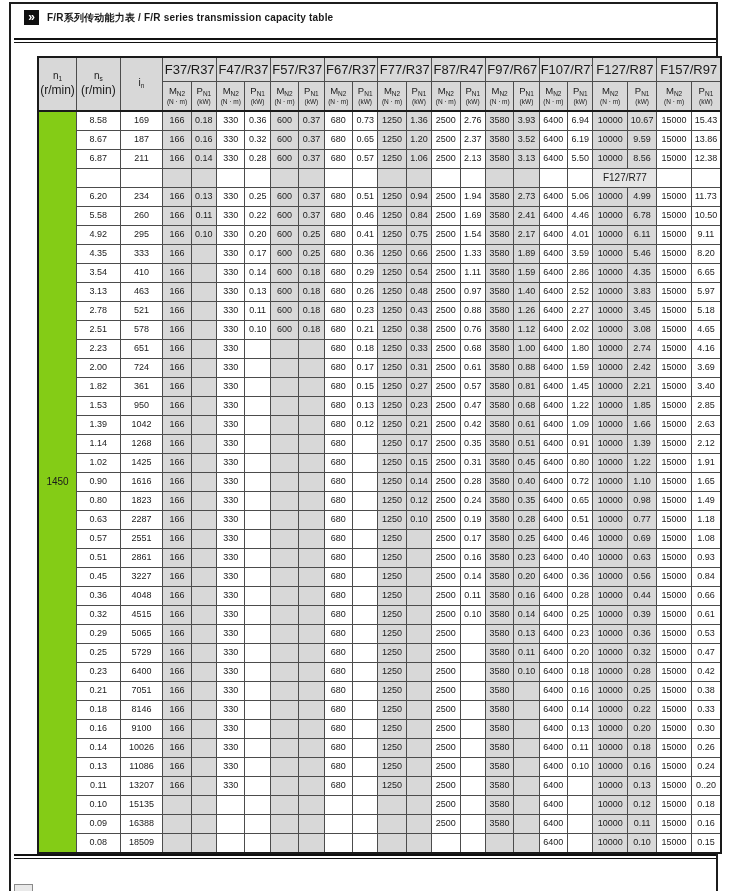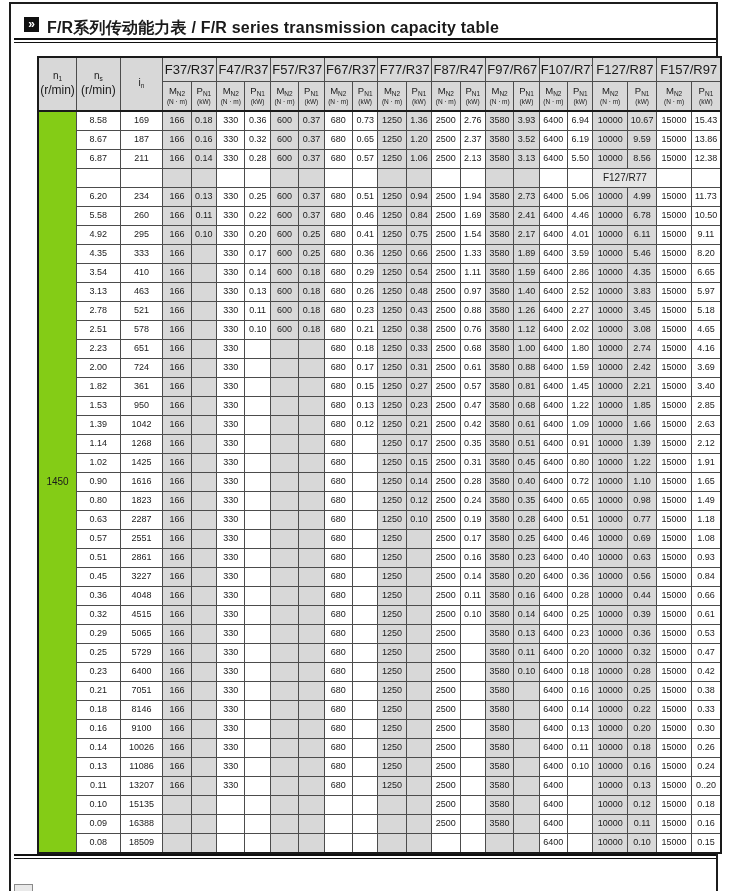--- a/index.html
+++ b/index.html
@@ -6,21 +6,21 @@
   body {
     width:730px; height:891px; position:relative; overflow:hidden;
     background:#ffffff; color:#1a1a1a;
     font-family:"Liberation Sans","DejaVu Sans",sans-serif;
   }
   .frame { position:absolute; top:2px; left:9px; width:709px; height:900px;
     border:2px solid #1c1c1c; border-bottom:none; box-sizing:border-box; }
   .title-row { position:absolute; top:10px; left:24px; display:flex; align-items:center; gap:8px; }
   .title-icon { display:inline-block; width:15px; height:15px; background:#101010; color:#fff;
     font-size:12px; line-height:14px; text-align:center; font-weight:700; }
-  .title-text { font-size:16px; font-weight:700; letter-spacing:0.2px;margin-top:8px; }
+  .title-text { font-size:10px; font-weight:700; letter-spacing:0.2px; }
   .rule { position:absolute; left:14px; width:702px; height:2px;
     border-top:2px solid #111; border-bottom:1px solid #111; }
   .rule-top { top:38px; }
   .rule-bottom { top:854px; }
   table.cap { position:absolute; top:56px; left:37px; width:685px;
     border-collapse:collapse; table-layout:fixed;
     border:2px solid #1a1a1a; font-size:9px; }
   .cap td, .cap th { border:1px solid #4c4c4c; text-align:center; vertical-align:middle;
     padding:0 1px; height:18px; line-height:1.05; font-weight:normal;
     overflow:hidden; white-space:nowrap; background:#fff; }

